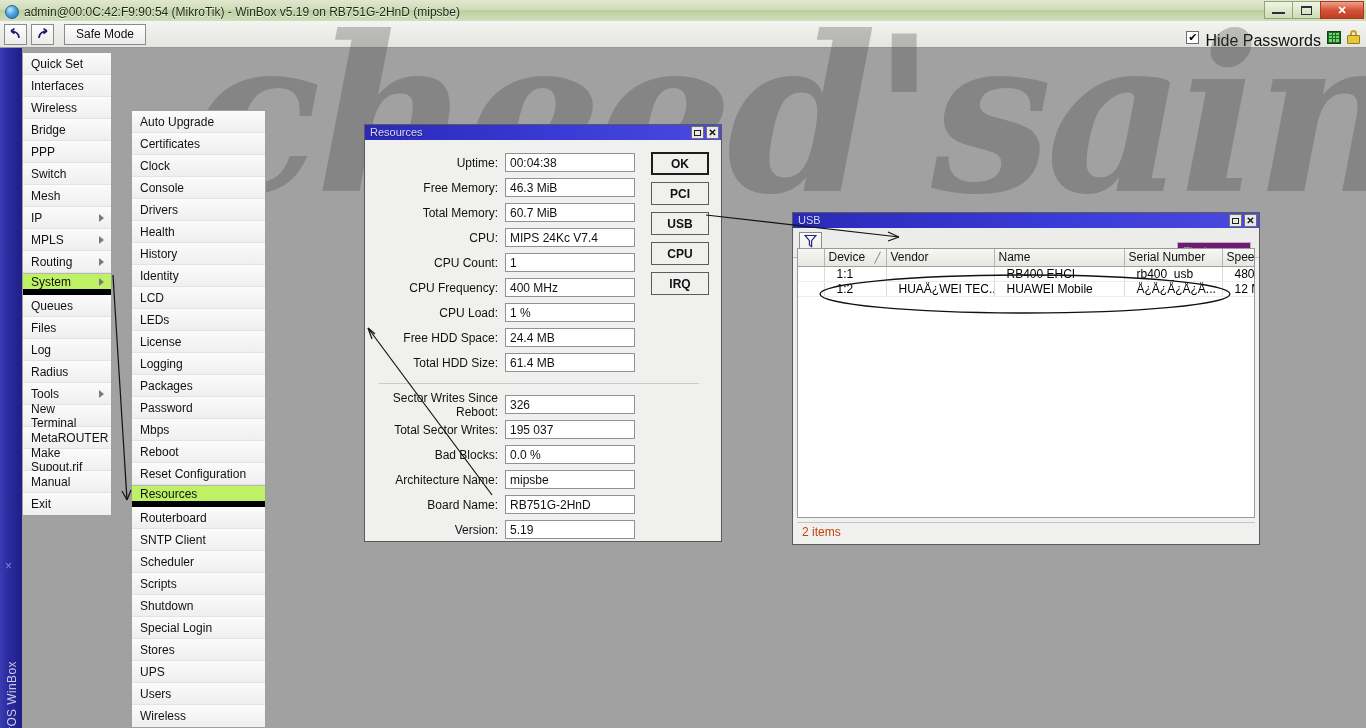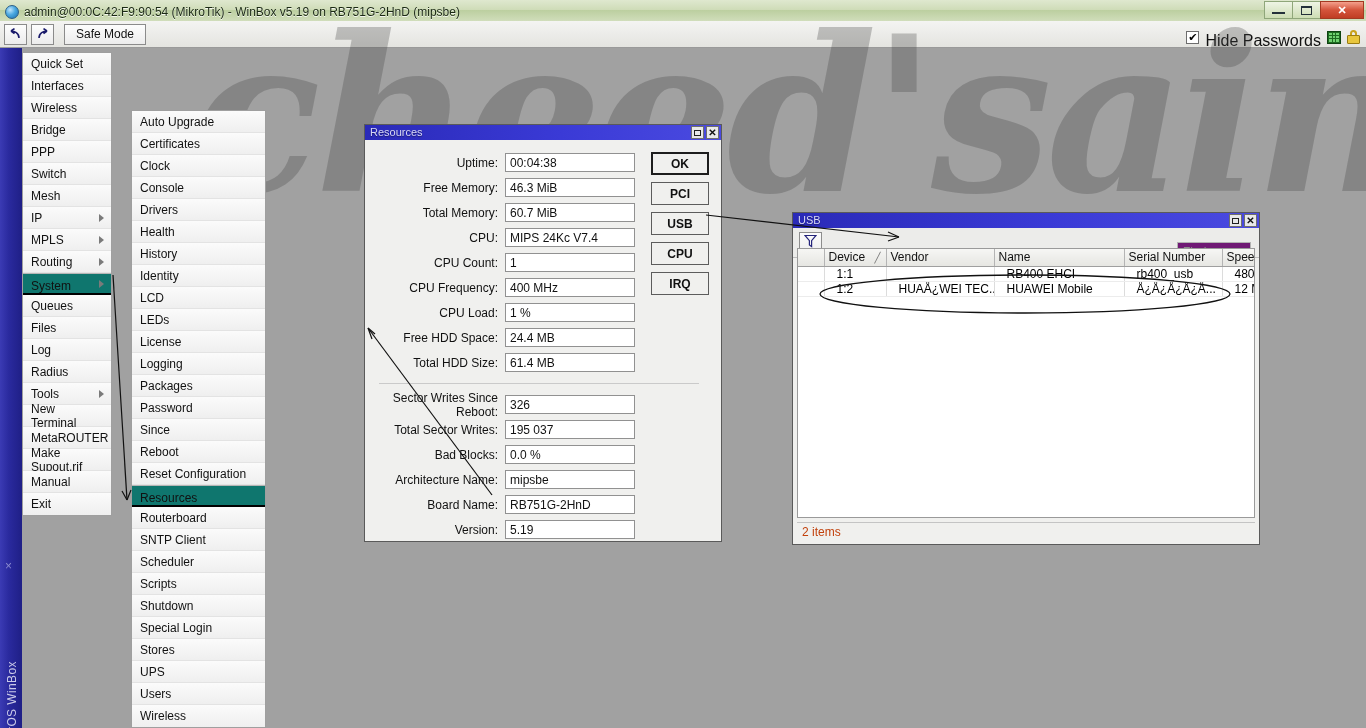--- a/index.html
+++ b/index.html
@@ -162,23 +162,23 @@
     height: 22px;
     padding: 0 8px;
     display: flex; align-items: center;
     font-size: 12px; color: #111;
     border-bottom: 1px solid #e3e3e3;
     background: linear-gradient(to bottom, #fbfbfb, #efefef);
     position: relative;
   }
   .menu-item:last-child { border-bottom: none; }
   .menu-item.selected {
-    background: #0f766e;
+    background: #bef264;
     border-top: 1px solid #b6b6b6;
-    border-bottom: 2px solid #000000;
+    border-bottom: 6px solid #000000;
     align-items: flex-end;
   }
   .menu-item .arrow {
     position: absolute; right: 7px; top: 50%; transform: translateY(-50%);
     width: 0; height: 0;
     border-left: 5px solid #7a7a7a;
     border-top: 4px solid transparent;
     border-bottom: 4px solid transparent;
   }
   #main-menu { left: 22px; top: 52px; width: 90px; }
@@ -467,21 +467,21 @@
       <div class="menu-item">
         <span>Logging</span>
       </div>
       <div class="menu-item">
         <span>Packages</span>
       </div>
       <div class="menu-item">
         <span>Password</span>
       </div>
       <div class="menu-item">
-        <span>Since</span>
+        <span>Mbps</span>
       </div>
       <div class="menu-item">
         <span>Reboot</span>
       </div>
       <div class="menu-item">
         <span>Reset Configuration</span>
       </div>
       <div class="menu-item selected">
         <span>Resources</span>
       </div>

